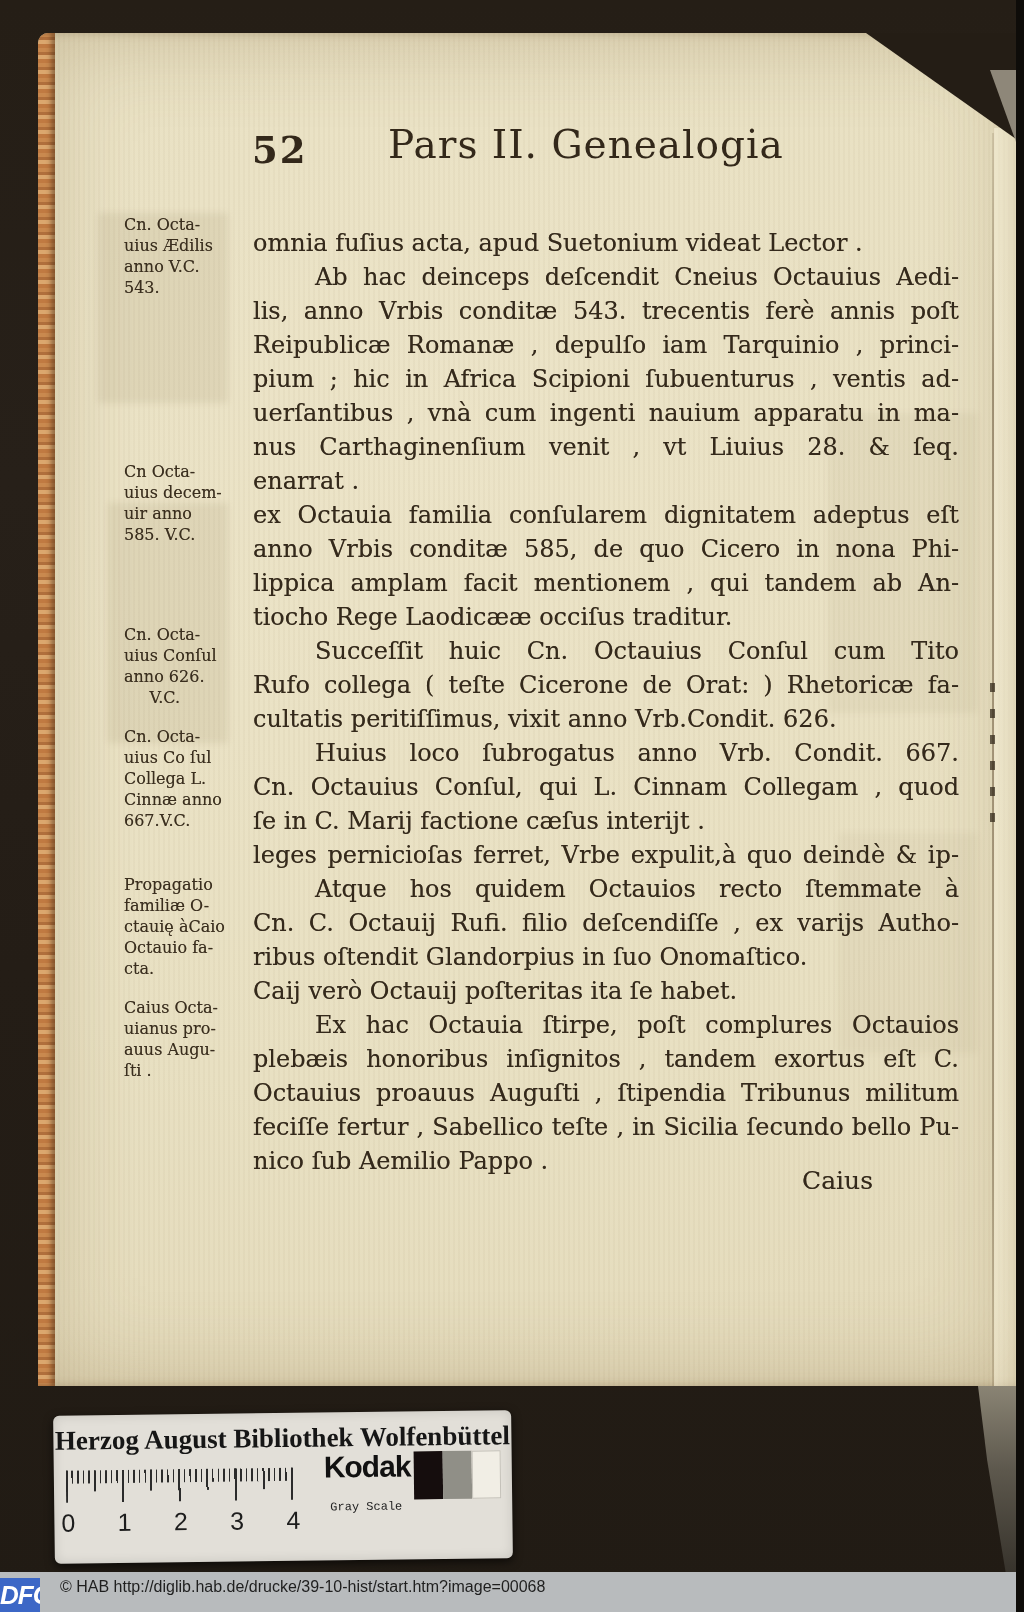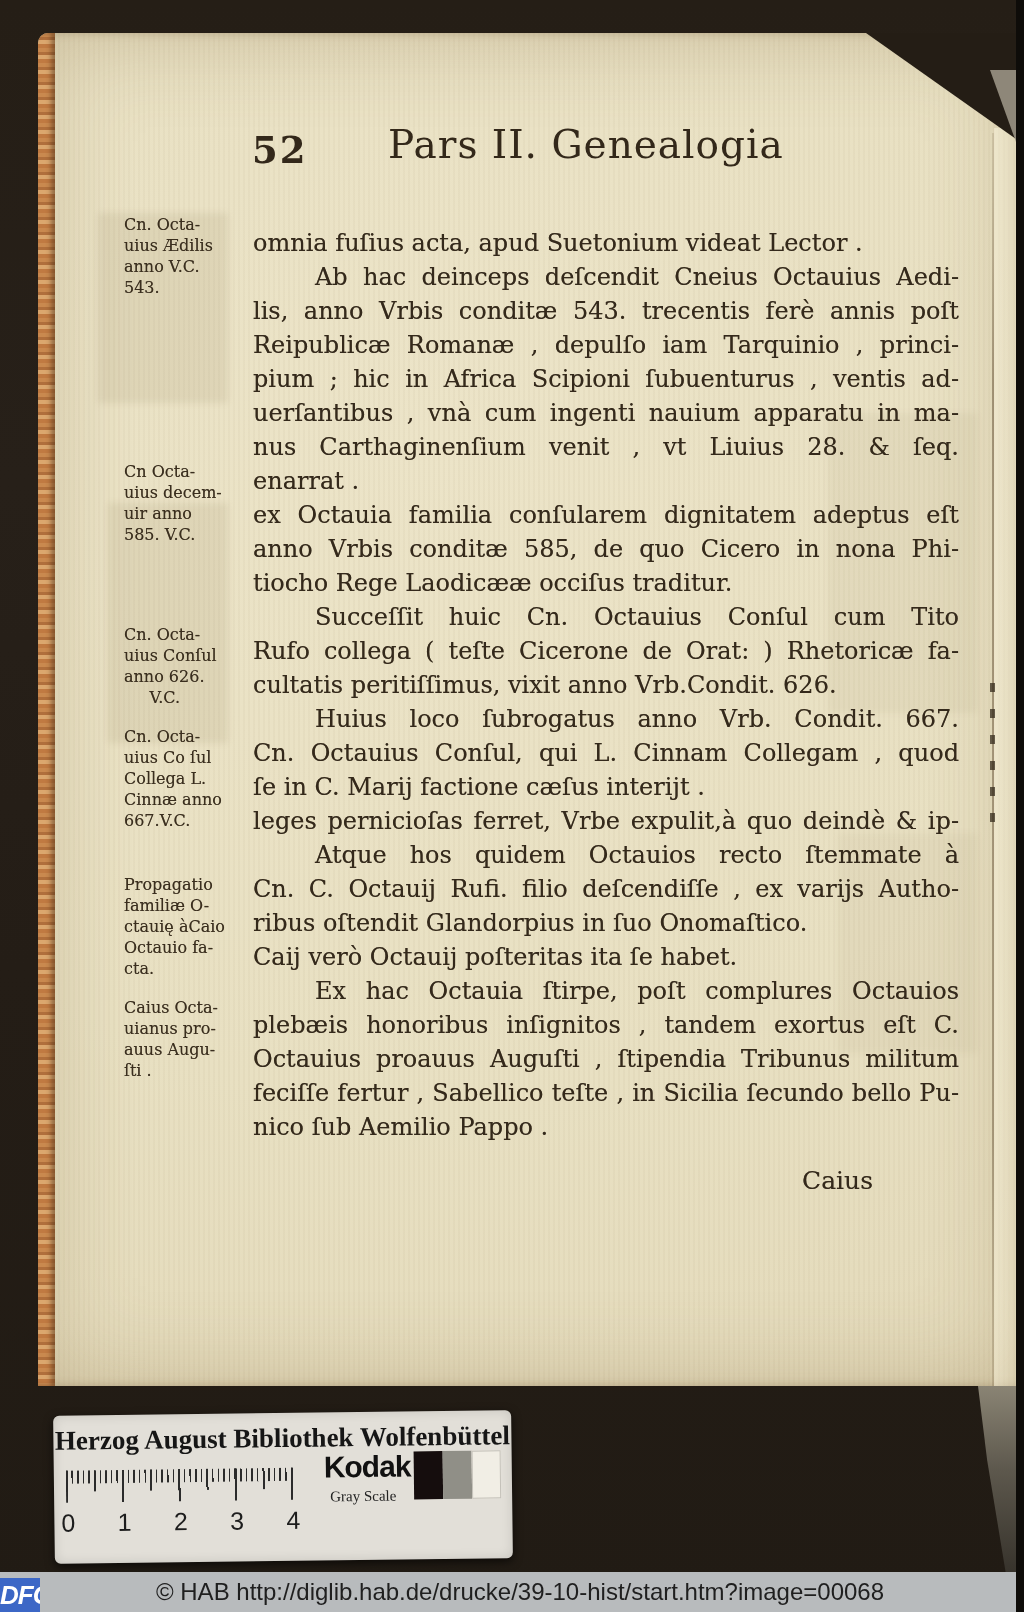--- a/index.html
+++ b/index.html
@@ -55,33 +55,33 @@
           repeating-linear-gradient(90deg,#2b2b2b 0 2px,rgba(0,0,0,0) 2px 56.25px),
           repeating-linear-gradient(90deg,#2b2b2b 0 2px,rgba(0,0,0,0) 2px 28.1px),
           repeating-linear-gradient(90deg,#2b2b2b 0 1.5px,rgba(0,0,0,0) 1.5px 5.62px);
         background-size:228px 32px,228px 21px,228px 13px;
         background-repeat:no-repeat;background-position:left top;}
   .ruler-numbers{position:absolute;left:12px;top:93px;width:244px;height:30px;
         font-family:"Liberation Sans",sans-serif;font-size:25px;color:#1d1d1d;}
   .ruler-numbers span{position:absolute;top:0;width:26px;margin-left:-12px;text-align:center;}
   .kodak{position:absolute;left:270px;top:38px;font-family:"Liberation Sans",sans-serif;
         font-weight:bold;font-size:30px;letter-spacing:-1px;color:#111;}
-  .grayscale-label{position:absolute;left:276px;top:76px;font-family:Liberation Serif, serif;
-        font-size:15px;color:#222;}
+  .grayscale-label{position:absolute;left:276px;top:88px;font-family:Liberation Mono, monospace;
+        font-size:12px;color:#222;}
   .patches{position:absolute;left:360px;top:40px;height:48px;display:flex;}
   .patch{width:29px;height:48px;margin-right:0;}
   .patch + .patch{margin-left:0;}
   .patch:last-child{border:1px solid #c4c1b9;box-sizing:border-box;}
   
   .footer{position:absolute;left:0;top:1572px;width:1024px;height:40px;background:#b8bbbd;}
   .dfg{position:absolute;left:0;top:6px;width:40px;height:34px;background:#3c67c6;
         color:#fff;font-family:"Liberation Sans",sans-serif;font-weight:bold;font-style:italic;
         font-size:26px;line-height:34px;text-align:center;letter-spacing:-1px;overflow:hidden;}
-  .url{position:absolute;left:60px;top:6px;width:920px;text-align:center;
-        font-family:"Liberation Sans",sans-serif;font-size:24px;color:#1f1f1f;}
+  .url{position:absolute;left:60px;top:6px;width:920px;text-align:left;
+        font-family:"Liberation Sans",sans-serif;font-size:16px;color:#1f1f1f;}
 </style>
 </head>
 <body>
 
 <div class="stage">
 
   <div class="page">
     <div class="fore-edge"></div>
     <div class="beyond-crease"></div>
     <div class="gutter-crease"></div>
@@ -104,20 +104,21 @@
       <div class="bl end">omnia fuſius acta, apud Suetonium videat Lector .</div>
       <div class="bl ind">Ab hac deinceps deſcendit Cneius Octauius Aedi-</div>
       <div class="bl">lis, anno Vrbis conditæ 543. trecentis ferè annis poſt</div>
       <div class="bl">Reipublicæ Romanæ , depulſo iam Tarquinio , princi-</div>
       <div class="bl">pium ; hic in Africa Scipioni ſubuenturus , ventis ad-</div>
       <div class="bl">uerſantibus , vnà cum ingenti nauium apparatu in ma-</div>
       <div class="bl">nus Carthaginenſium venit , vt Liuius 28. &amp; ſeq.</div>
       <div class="bl end">enarrat .</div>
       <div class="bl">ex Octauia familia conſularem dignitatem adeptus eſt</div>
       <div class="bl">anno Vrbis conditæ 585, de quo Cicero in nona Phi-</div>
+      <div class="bl">lippica amplam facit mentionem , qui tandem ab An-</div>
       <div class="bl end">tiocho Rege Laodicææ occiſus traditur.</div>
       <div class="bl ind">Succeſſit huic Cn. Octauius Conſul cum Tito</div>
       <div class="bl">Rufo collega ( teſte Cicerone de Orat: ) Rhetoricæ fa-</div>
       <div class="bl end">cultatis peritiſſimus, vixit anno Vrb.Condit. 626.</div>
       <div class="bl ind">Huius loco ſubrogatus anno Vrb. Condit. 667.</div>
       <div class="bl">Cn. Octauius Conſul, qui L. Cinnam Collegam , quod</div>
       <div class="bl end">ſe in C. Marij factione cæſus interijt .</div>
       <div class="bl">leges pernicioſas ferret, Vrbe expulit,à quo deindè &amp; ip-</div>
       <div class="bl ind">Atque hos quidem Octauios recto ſtemmate à</div>
       <div class="bl">Cn. C. Octauij Rufi. filio deſcendiſſe , ex varijs Autho-</div>

